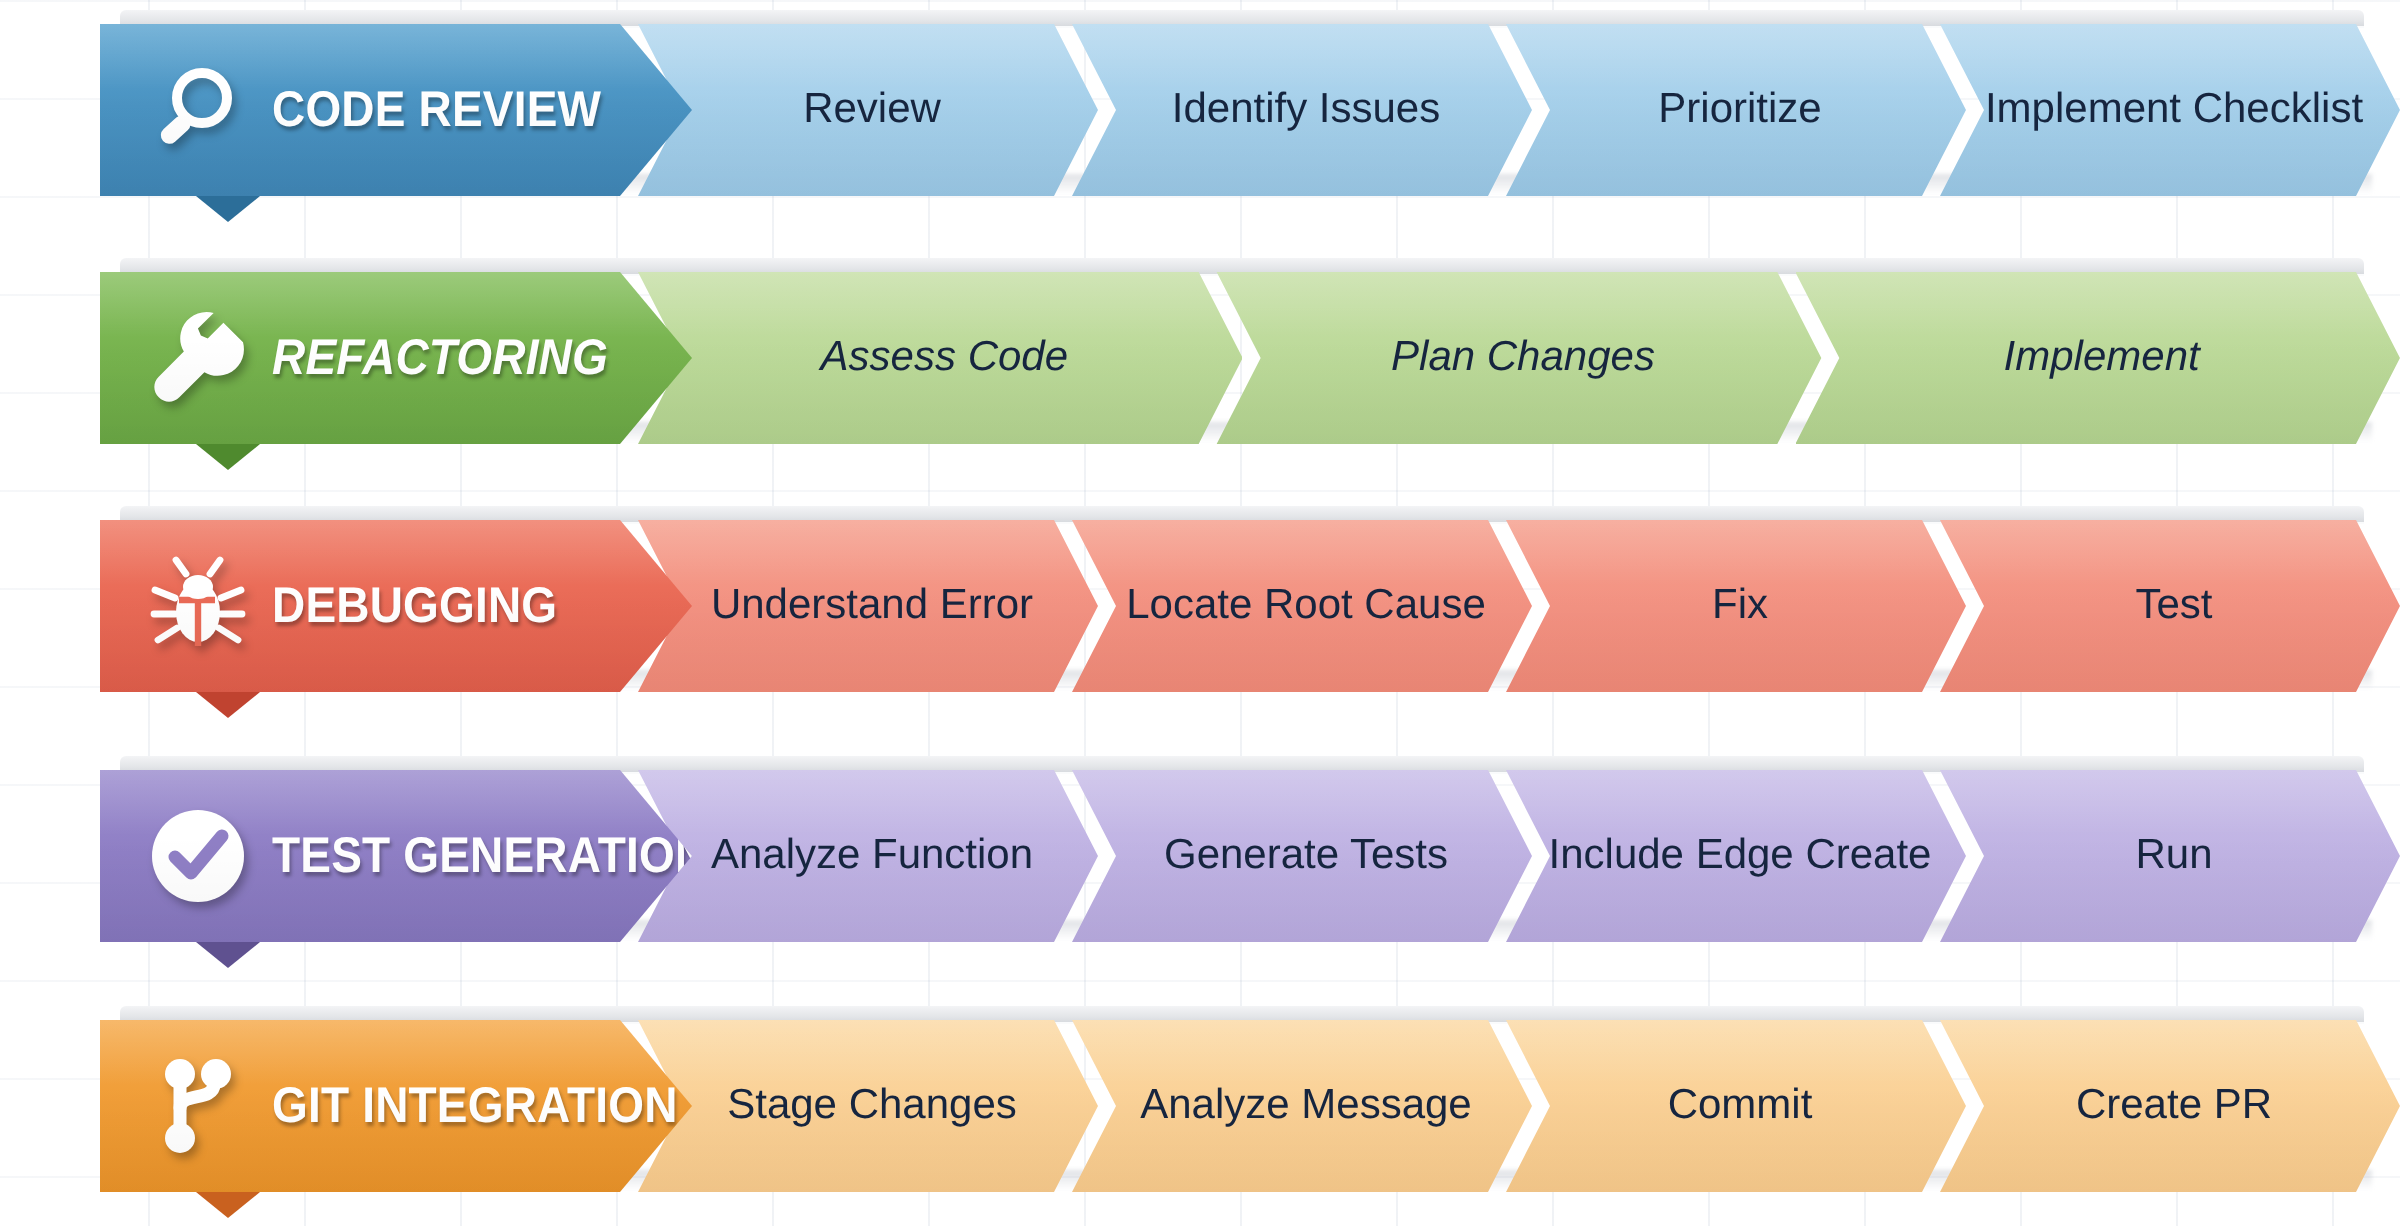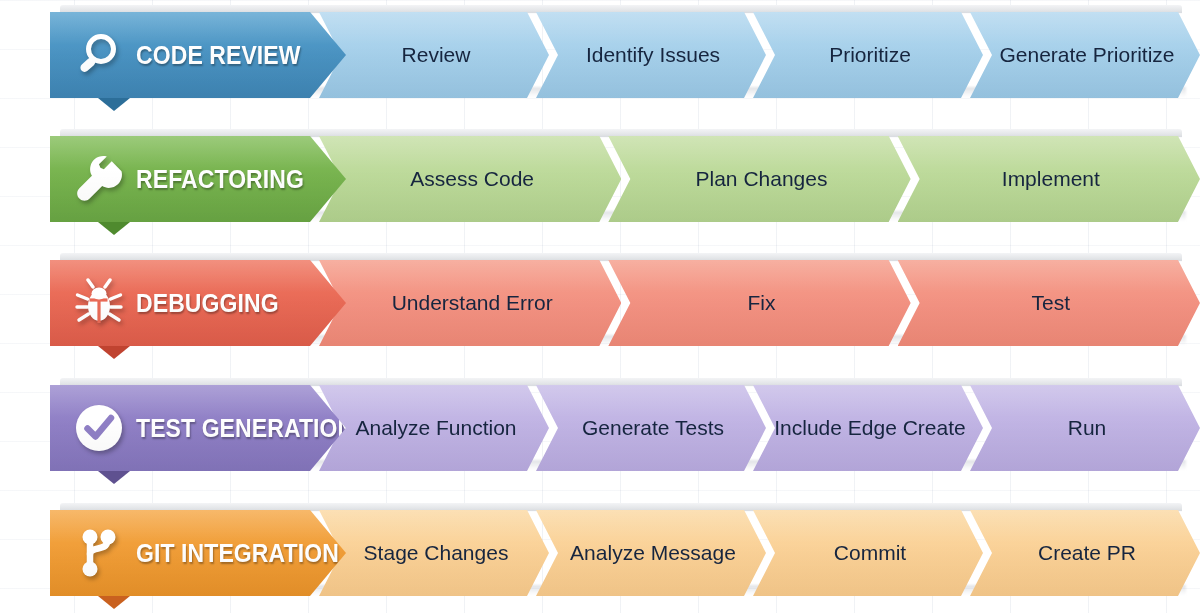--- a/index.html
+++ b/index.html
@@ -163,35 +163,35 @@
         <div class="step">
           <div class="step-bg"></div>
           <span class="step-label">Identify Issues</span>
         </div>
         <div class="step">
           <div class="step-bg"></div>
           <span class="step-label">Prioritize</span>
         </div>
         <div class="step">
           <div class="step-bg"></div>
-          <span class="step-label">Generate Prioritize</span>
+          <span class="step-label">Implement Checklist</span>
         </div>
       </div>
       <div class="lead">
         <span class="lead-icon">
           <svg width="50" height="50" viewBox="0 0 50 50">
             <circle cx="27" cy="19" r="12.5" fill="none" stroke="white" stroke-width="5"></circle>
             <rect x="5.5" y="30.5" width="17" height="8.5" rx="4.25" fill="white" transform="rotate(-42 14 35)"></rect>
           </svg>
         </span>
         <span class="lead-text">CODE REVIEW</span>
       </div>
       <div class="lead-fold"></div>
     </div>
-    <div class="row" data-accent="green" style="top: 136px;">
+    <div class="row" data-accent="green" style="top: 136px; font-style: italic;">
       <div class="row-cap"></div>
       <div class="row-shadow"></div>
       <div class="steps">
         <div class="step">
           <div class="step-bg"></div>
           <span class="step-label">Assess Code</span>
         </div>
         <div class="step">
           <div class="step-bg"></div>
           <span class="step-label">Plan Changes</span>
@@ -211,20 +211,24 @@
       </div>
       <div class="lead-fold"></div>
     </div>
     <div class="row" data-accent="red" style="top: 260px;">
       <div class="row-cap"></div>
       <div class="row-shadow"></div>
       <div class="steps">
         <div class="step">
           <div class="step-bg"></div>
           <span class="step-label">Understand Error</span>
+        </div>
+        <div class="step">
+          <div class="step-bg"></div>
+          <span class="step-label">Locate Root Cause</span>
         </div>
         <div class="step">
           <div class="step-bg"></div>
           <span class="step-label">Fix</span>
         </div>
         <div class="step">
           <div class="step-bg"></div>
           <span class="step-label">Test</span>
         </div>
       </div>

